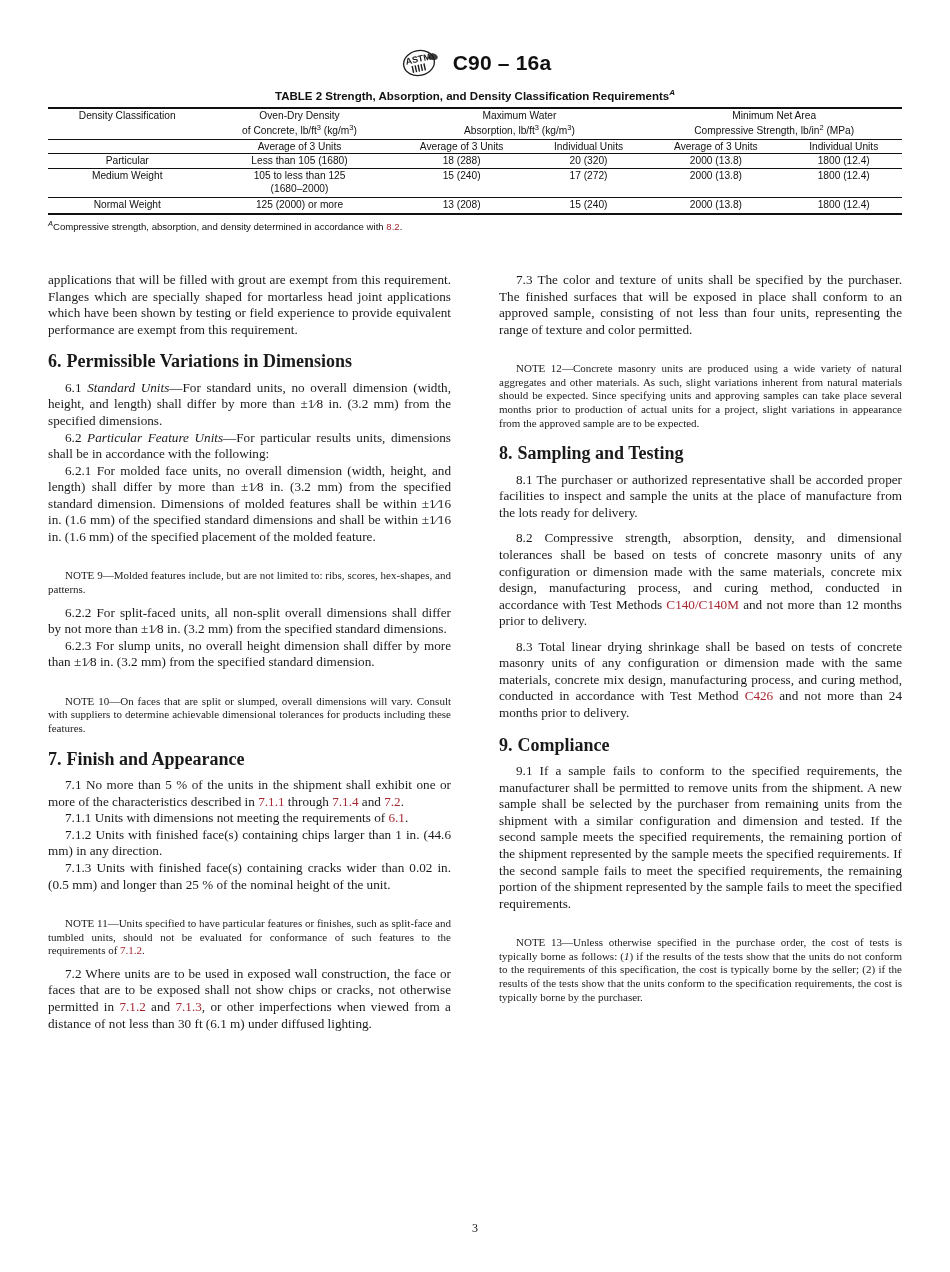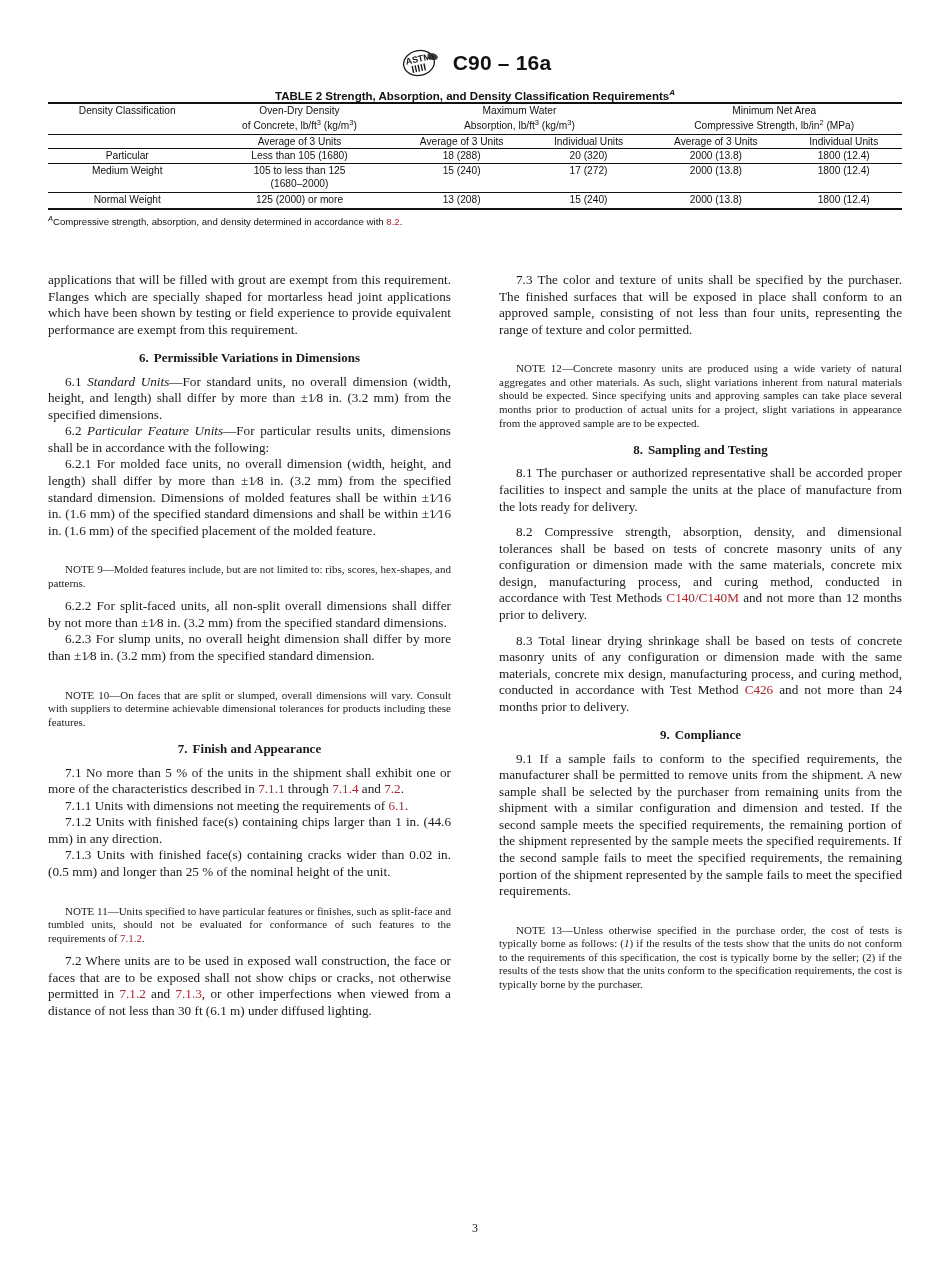--- a/index.html
+++ b/index.html
@@ -55,20 +55,21 @@
     position: absolute;
     left: 48px;
     top: 88px;
     width: 854px;
   }
   .table-caption {
     font-family: "Liberation Sans", sans-serif;
     font-size: 11.5px;
     font-weight: bold;
     text-align: center;
+    margin-bottom: 5px;
     color: #111;
   }
   .table-caption sup { font-size: 8px; font-style: italic; font-weight: bold; }
 
   table.astm {
     width: 100%;
     border-collapse: collapse;
     font-family: "Liberation Sans", sans-serif;
     font-size: 10.2px;
     color: #111;
@@ -117,23 +118,23 @@
   }
   .col p { margin: 0; }
   p.para {
     text-indent: 17px;
     margin-bottom: 0;
   }
   p.cont { text-indent: 0; }
   h3.sec {
     font-family: "Liberation Serif", serif;
     font-weight: bold;
-    font-size: 13px;
+    font-size: 18px;
     margin: 12px 0 7px 0;
-    text-align: center;
+    text-align: left;
     text-indent: 0;
   }
   h3.sec .num { margin-right: 5px; }
   .gap { height: 9px; }
   i, em { font-style: italic; }
 
   p.note {
     font-size: 11px;
     line-height: 1.235;
     text-indent: 17px;

